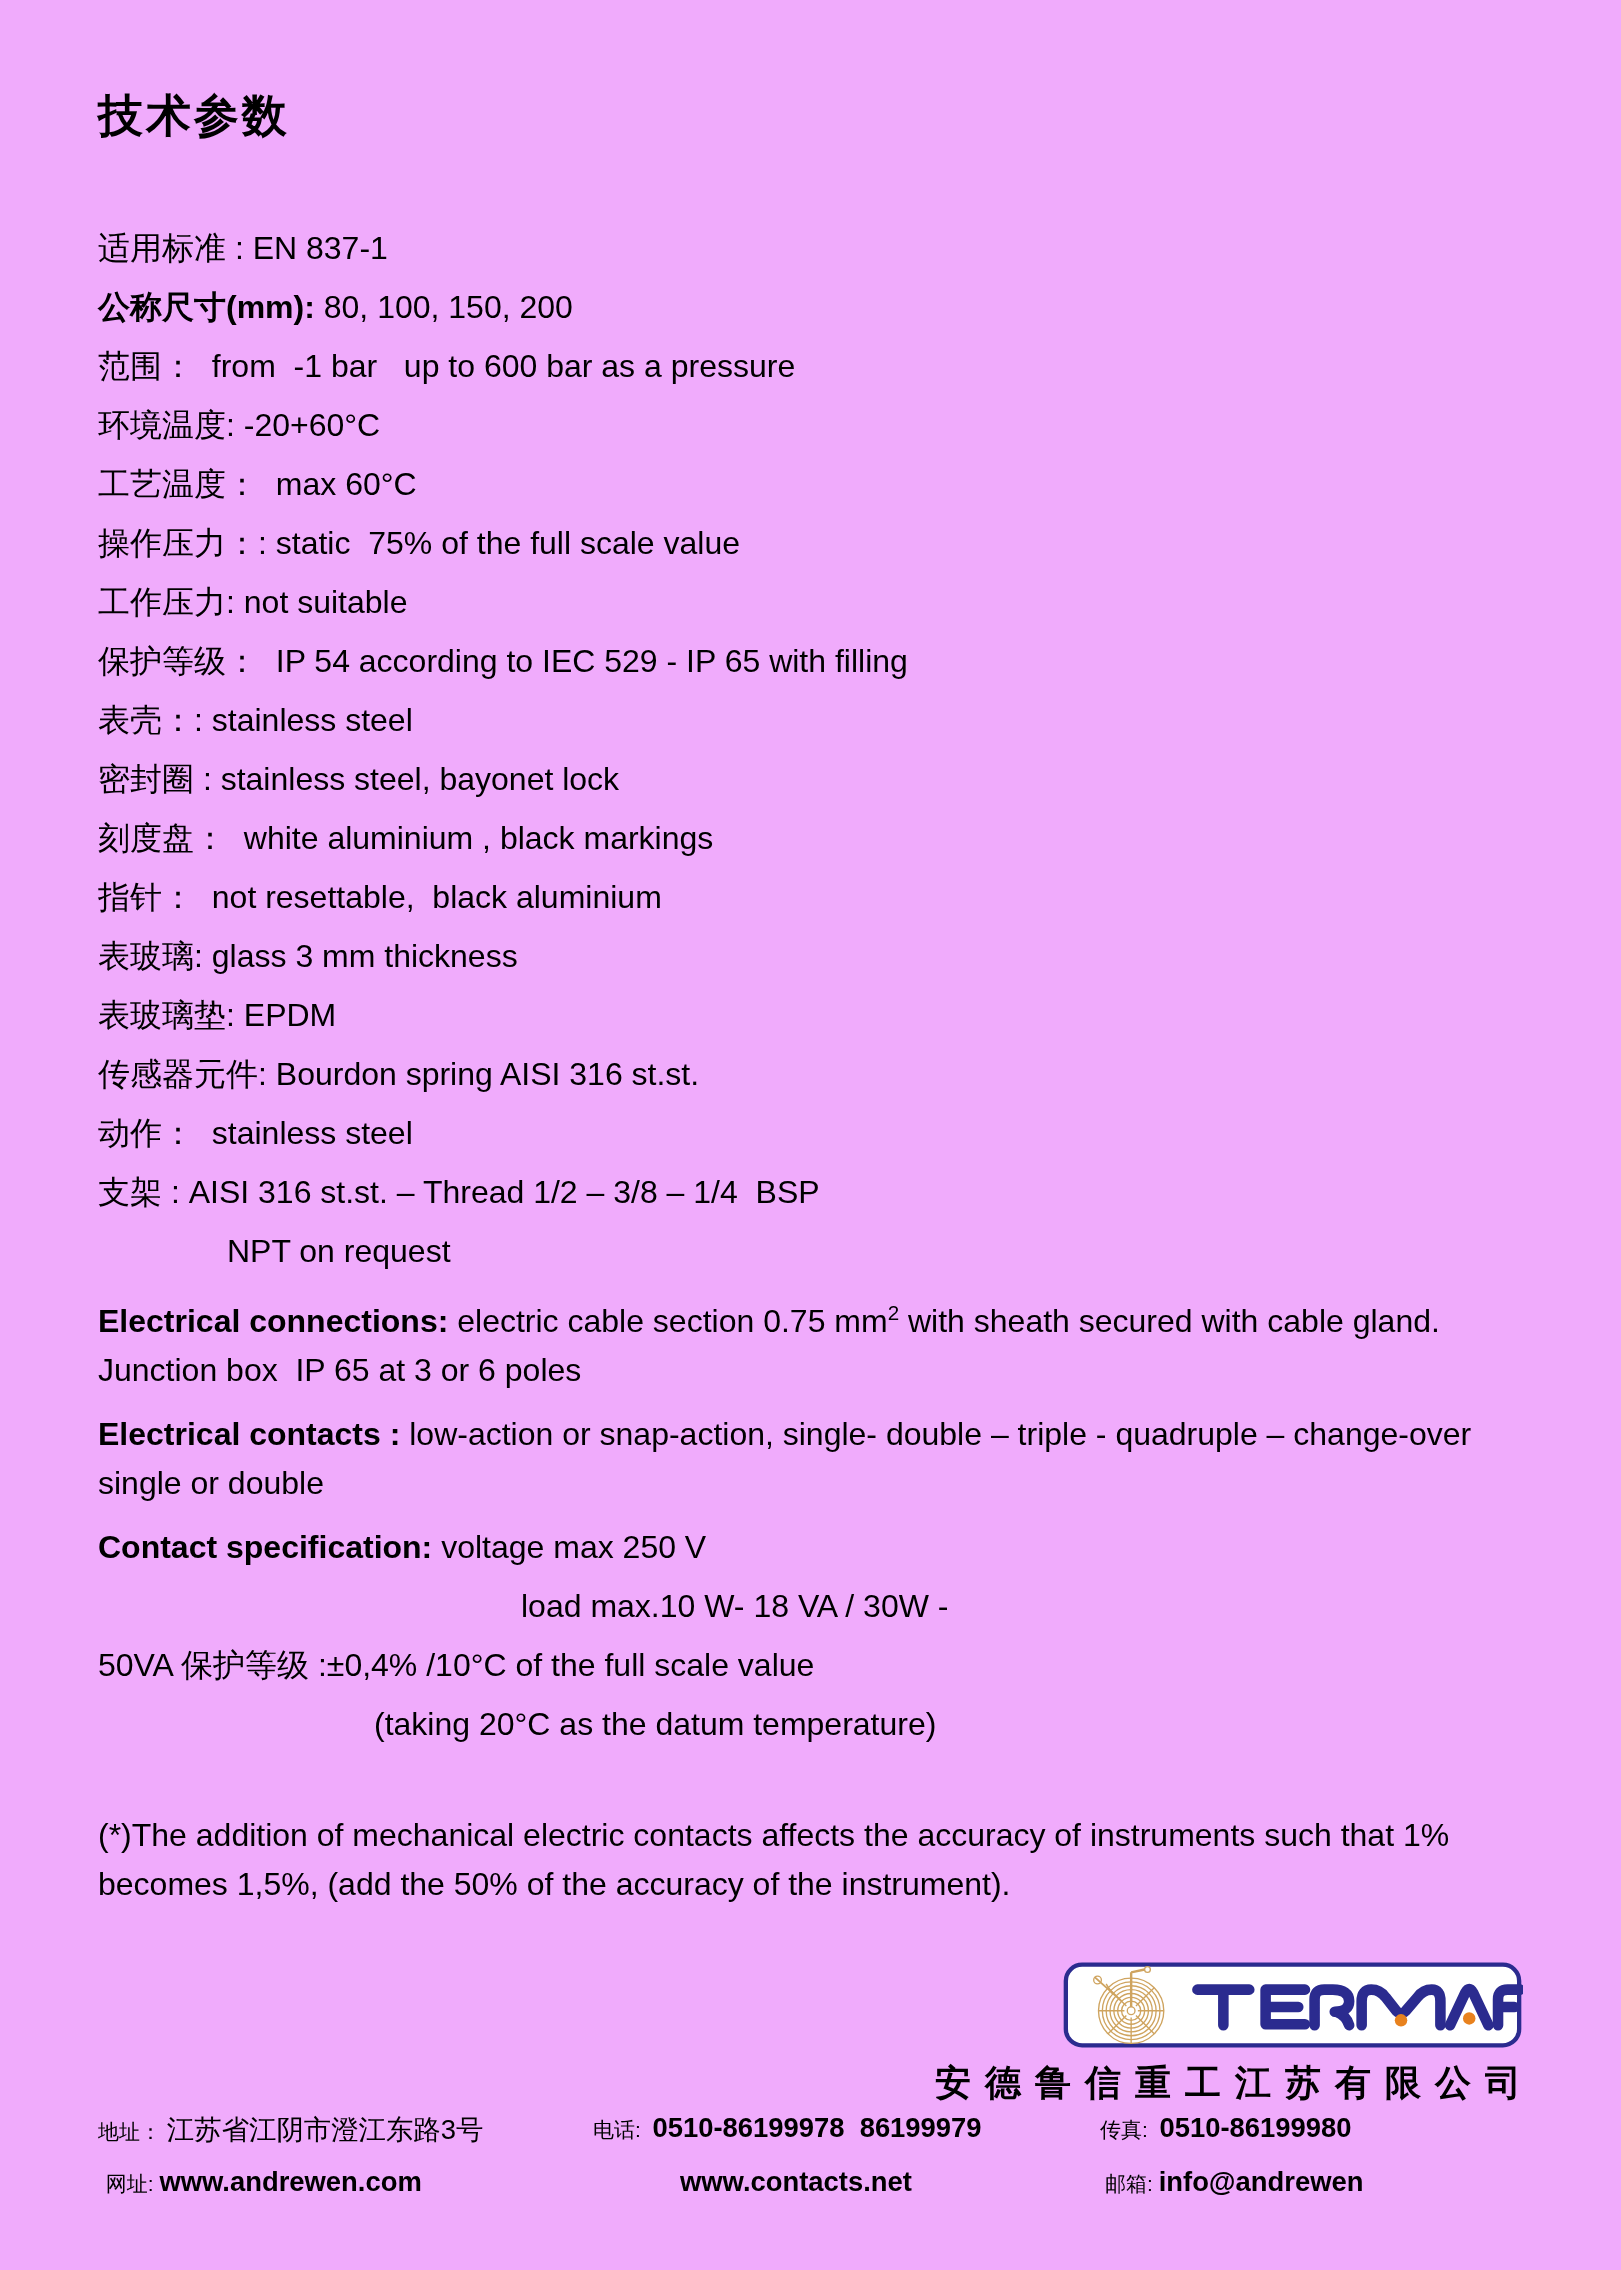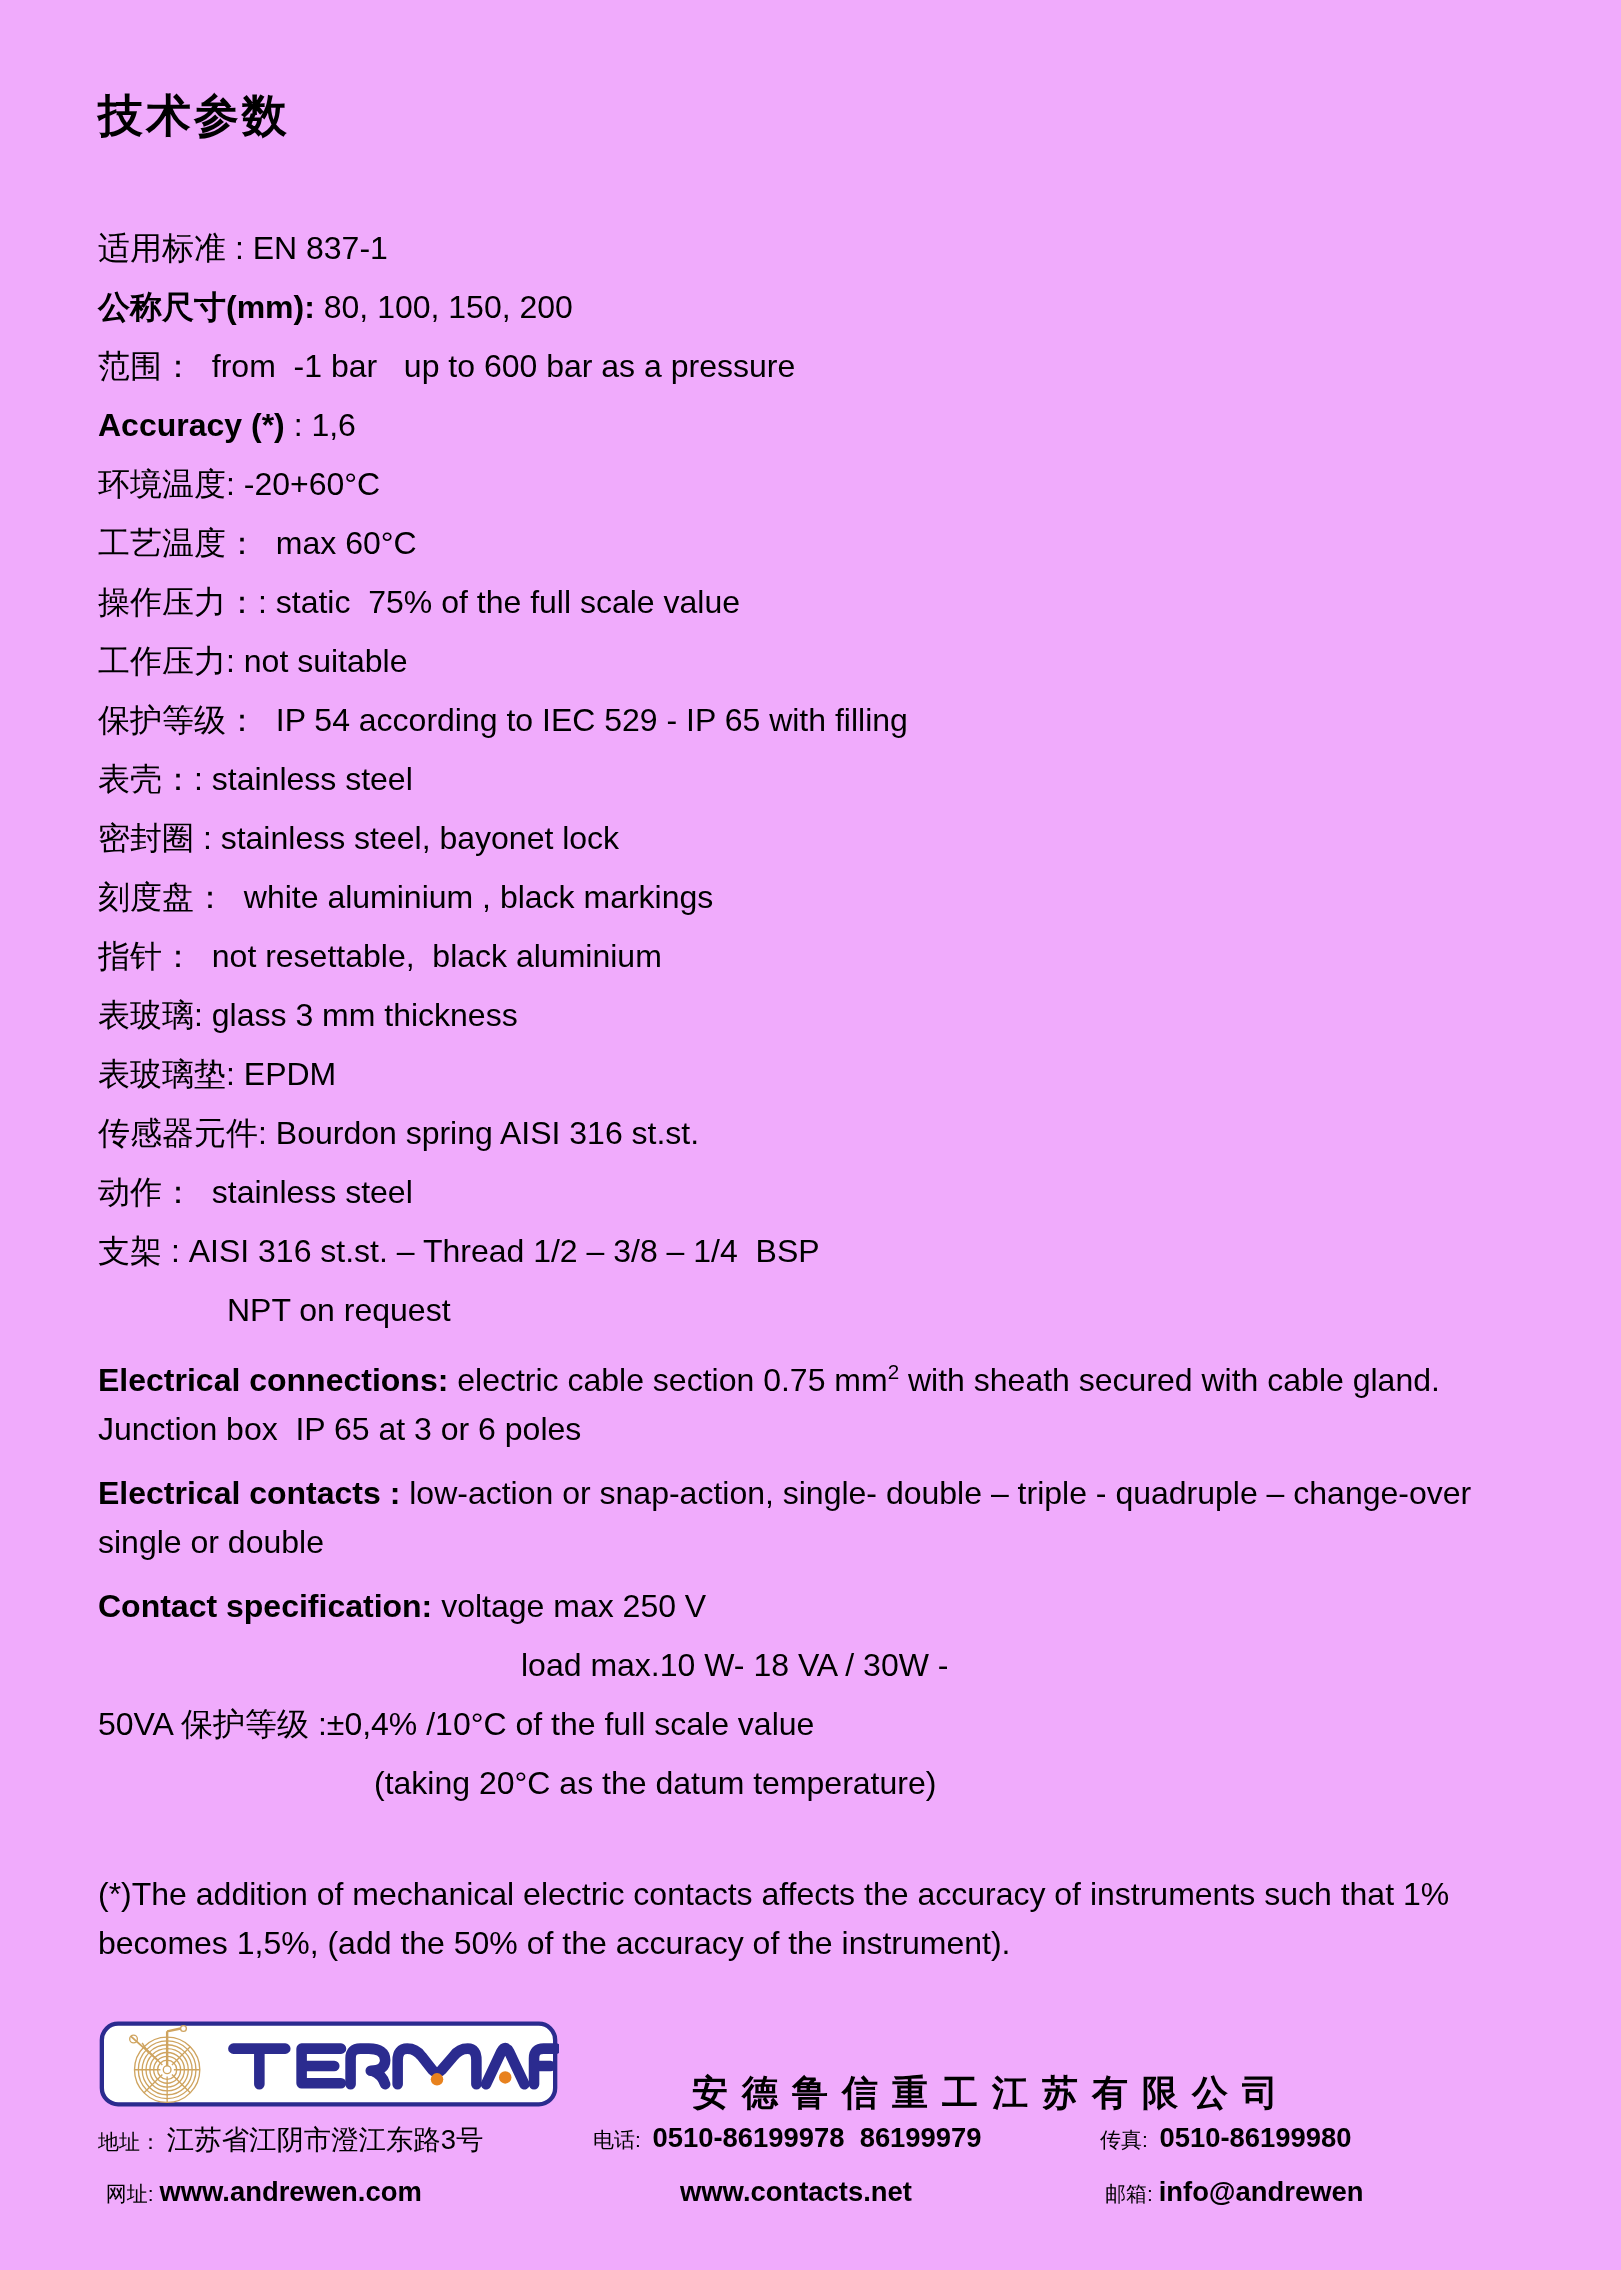--- a/index.html
+++ b/index.html
@@ -14,21 +14,21 @@
     margin:0 0 73px 0;
   }
   .line{font-size:32px;line-height:59px;white-space:pre-wrap;}
   .para{font-size:32px;line-height:49px;white-space:pre-wrap;margin:15.7px 0 9.8px 0;}
   .b{font-weight:bold;}
   .ind-npt{padding-left:129px;}
   .ind-load{padding-left:423px;}
   .ind-taking{padding-left:276px;}
   sup{font-size:20.6px;line-height:0;}
   .footnote{margin-top:57px;margin-bottom:0;}
-  .footer-logo-row{display:flex;align-items:flex-end;margin-top:51px;}
+  .footer-logo-row{display:flex;align-items:flex-end;margin-top:51px;flex-direction:column;}
   .logo-svg{width:461px;height:90px;flex:0 0 auto;display:block;}
   .company{
     font-size:36px;font-weight:bold;margin-left:133px;
     position:relative;top:8.8px;white-space:pre;letter-spacing:2px;
   }
   .contact-row{position:relative;height:41px;margin-top:12.7px;font-size:26.5px;white-space:pre;}
   .contact-row .seg{position:absolute;top:0;}
   .lab{font-family:Liberation Sans, sans-serif;font-size:21px;}
   .addr{font-family:Liberation Sans, sans-serif;font-size:27.4px;}
   .val-b{font-weight:bold;font-size:27.4px;}
@@ -36,21 +36,20 @@
 </head>
 <body>
 
 <div class="page">
 
   <h1 class="title">技术参数</h1>
 
   <div class="line"><span>适用标准 : </span><span>EN 837-1</span></div>
   <div class="line"><span class="b">公称尺寸(mm): </span><span>80, 100, 150, 200</span></div>
   <div class="line"><span>范围：</span><span>  from  -1 bar   up to 600 bar as a pressure</span></div>
-  <div class="line"><span class="b">Accuracy (*)</span><span> : 1,6</span></div>
   <div class="line"><span>环境温度:</span><span> -20+60°C</span></div>
   <div class="line"><span>工艺温度：</span><span>  max 60°C</span></div>
   <div class="line"><span>操作压力：</span><span>: static  75% of the full scale value</span></div>
   <div class="line"><span>工作压力:</span><span> not suitable</span></div>
   <div class="line"><span>保护等级：</span><span>  IP 54 according to IEC 529 - IP 65 with filling</span></div>
   <div class="line"><span>表壳：</span><span>: stainless steel</span></div>
   <div class="line"><span>密封圈 :</span><span> stainless steel, bayonet lock</span></div>
   <div class="line"><span>刻度盘：</span><span>  white aluminium , black markings</span></div>
   <div class="line"><span>指针：</span><span>  not resettable,  black aluminium</span></div>
   <div class="line"><span>表玻璃:</span><span> glass 3 mm thickness</span></div>

